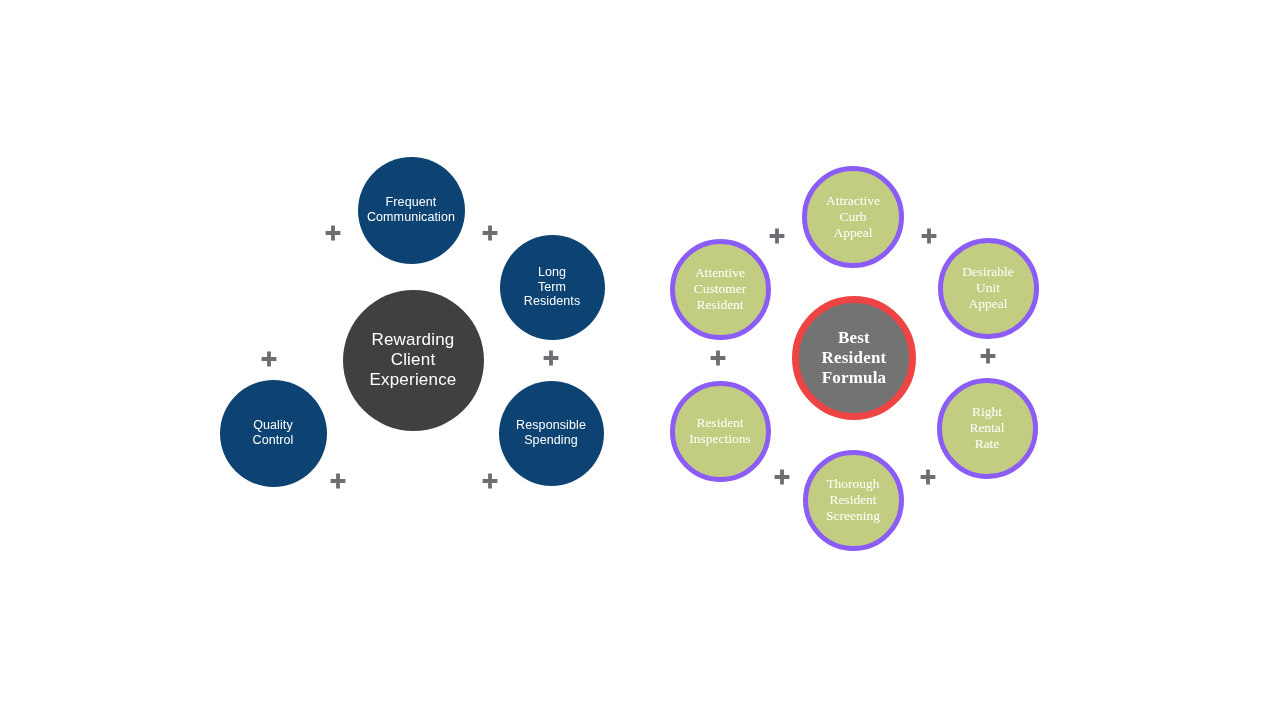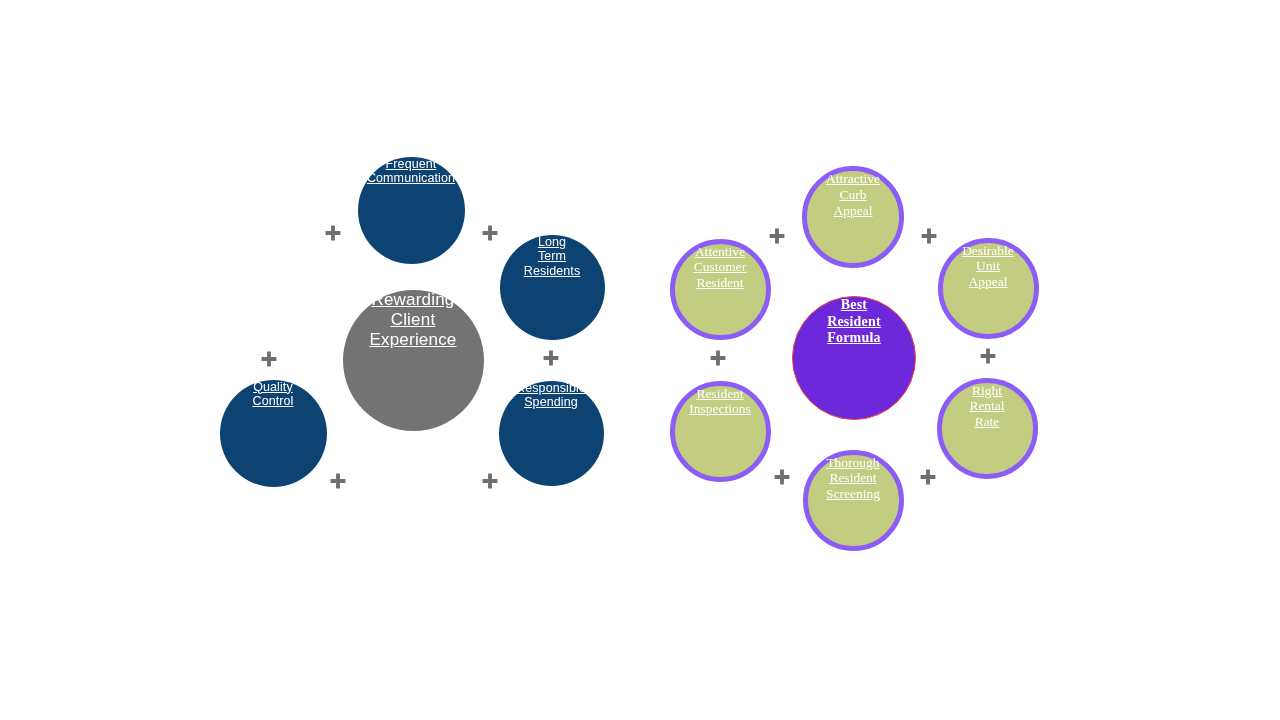--- a/index.html
+++ b/index.html
@@ -24,64 +24,64 @@
     position: absolute;
     top: 0;
     left: 0;
     width: 1280px;
     height: 720px;
   }
   .node {
     position: absolute;
     border-radius: 50%;
     display: flex;
+    align-items: center;
     justify-content: center;
     text-align: center;
     color: #ffffff;
     box-sizing: border-box;
-    text-decoration: underline;
     -webkit-font-smoothing: antialiased;
   }
   .node .label {
     display: block;
     width: 92%;
     line-height: 1.18;
     white-space: pre-line;
   }
 
   
   .cluster-left .node {
     font-family: "Liberation Sans", sans-serif;
     font-weight: 400;
   }
   .cluster-left .satellite {
     background: #0d4373;
     font-size: 12.5px;
     letter-spacing: 0.1px;
   }
   .cluster-left .hub {
-    background: #737373;
+    background: #404040;
     font-size: 17px;
     letter-spacing: 0.2px;
   }
 
   
   .cluster-right .node {
     font-family: "Liberation Serif", serif;
     font-weight: 400;
   }
   .cluster-right .satellite {
     background: #c3cd82;
     border: 5px solid #8b5cf6;
     font-size: 13.5px;
   }
   .cluster-right .hub {
-    background: #6d28d9;
-    border: 1px solid #ef4444;
-    font-size: 14px;
+    background: #737373;
+    border: 7px solid #ef4444;
+    font-size: 17px;
     font-weight: 700;
     letter-spacing: 0.2px;
   }
 
   
   .plus {
     position: absolute;
     width: 20px;
     height: 20px;
     color: #6d6e71;

